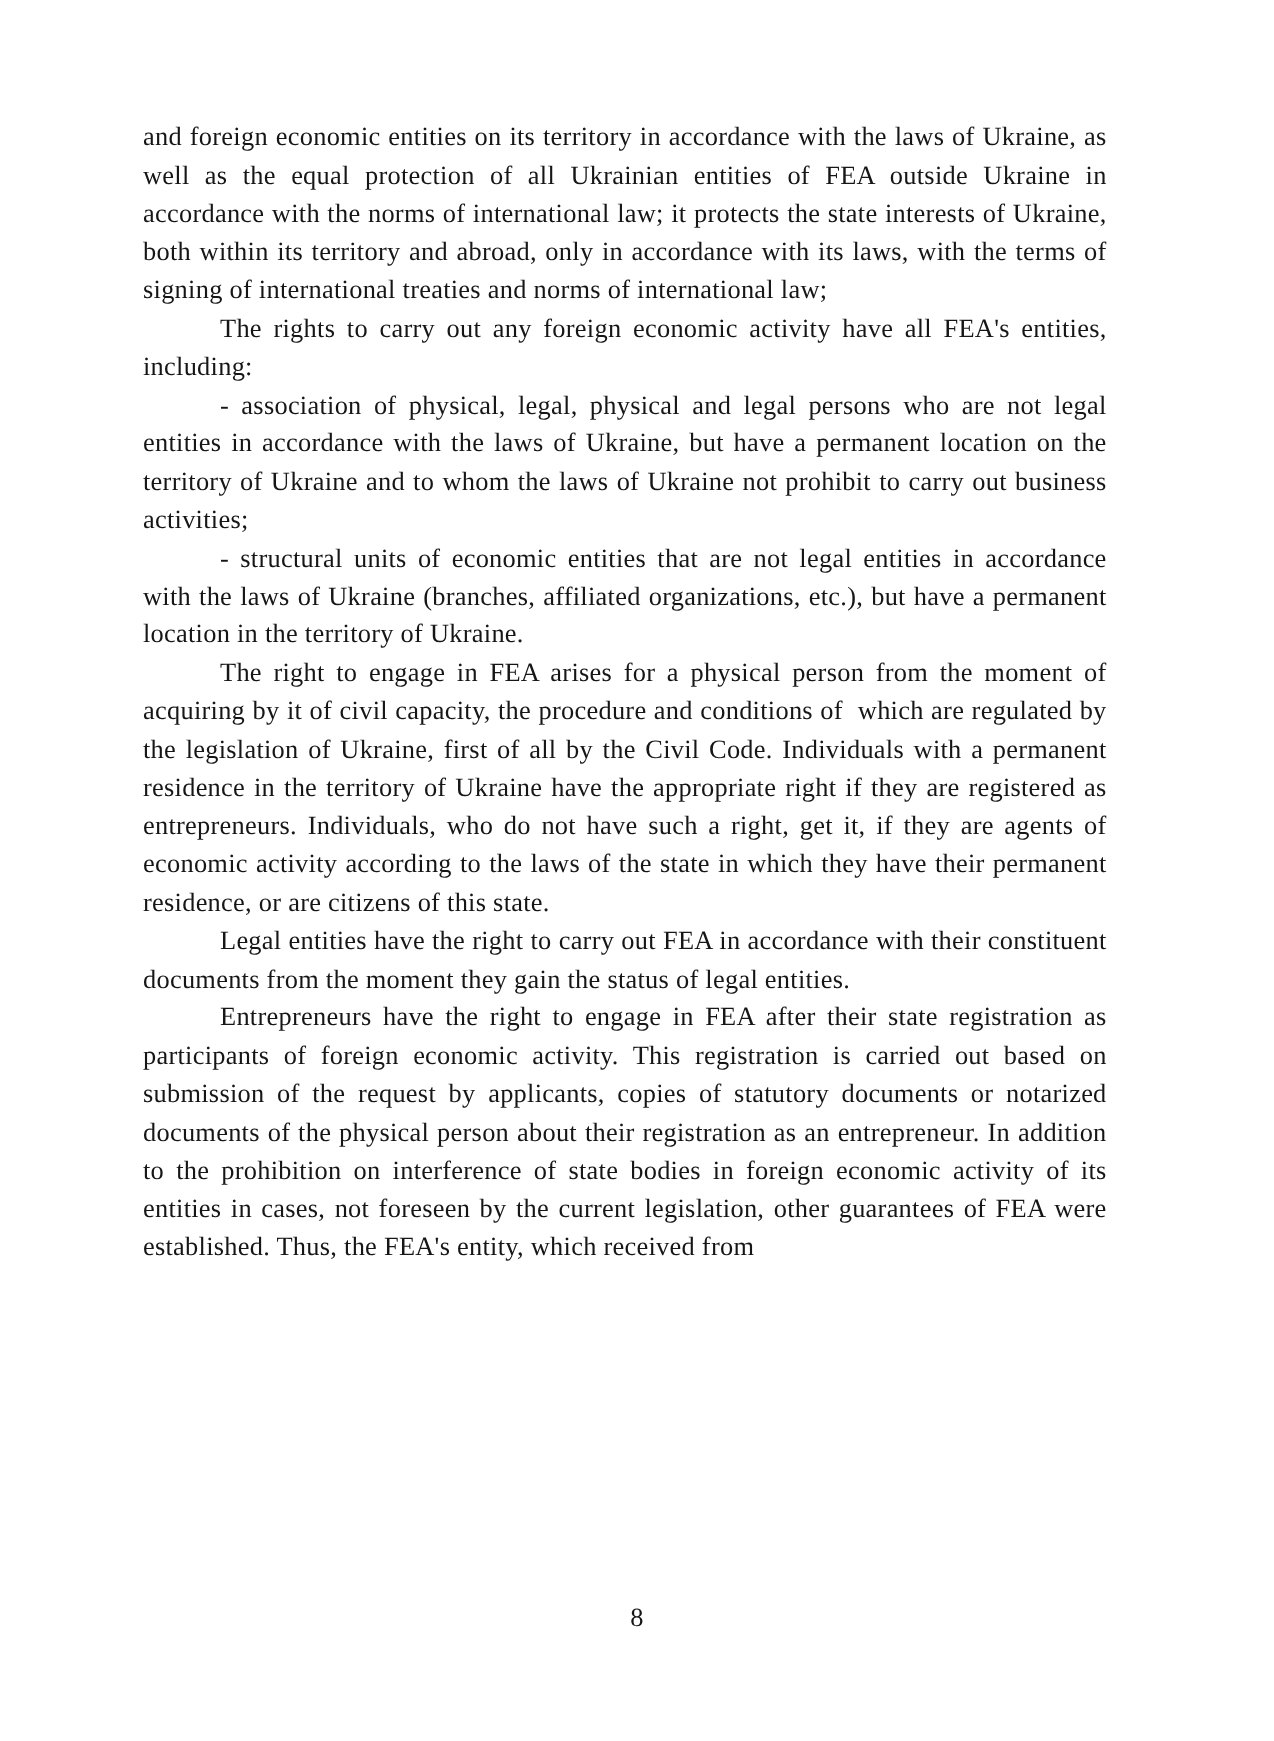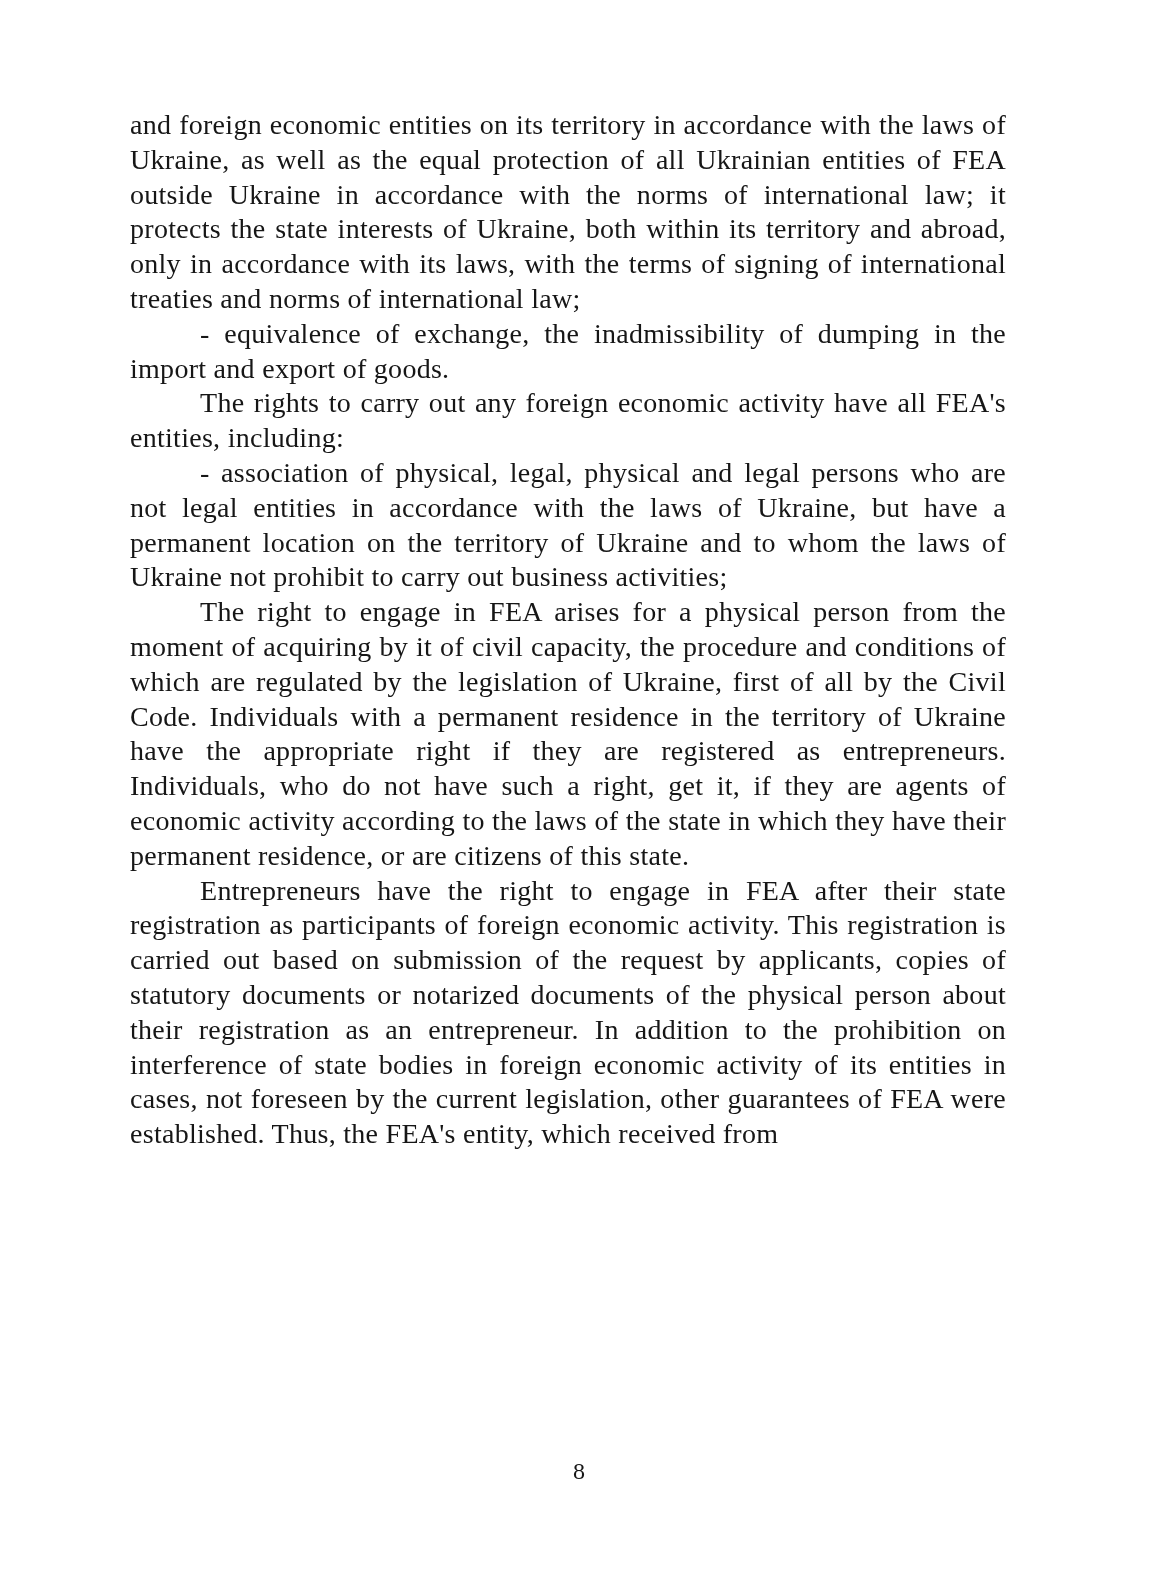--- a/index.html
+++ b/index.html
@@ -25,21 +25,21 @@
   }
   .text-column {
     position: absolute;
     left: 130px;
     top: 108px;
     width: 876px;
   }
   .para {
     margin: 0;
     padding: 0;
-    font-size: 28px;
+    font-size: 24px;
     line-height: 34.8px;
     text-align: justify;
     text-justify: inter-word;
     text-indent: 0;
     white-space: pre-wrap;
     letter-spacing: 0.01em;
   }
   .para.indent {
     text-indent: 70px;
   }
@@ -57,31 +57,32 @@
 </style>
 </head>
 <body>
 
 <div class="page">
 
   <div class="text-column">
 
     <p class="para">and foreign economic entities on its territory in accordance with the laws of Ukraine, as well as the equal protection of all Ukrainian entities of FEA outside Ukraine in accordance with the norms of international law; it protects the state interests of Ukraine, both within its territory and abroad, only in accordance with its laws, with the terms of signing of international treaties and norms of international law;</p>
 
-    <p class="para indent">- equivalence of exchange, the inadmissibility of dumping in the import and export of goods.</p>
 
     <p class="para indent">The rights to carry out any foreign economic activity have all FEA's entities, including:</p>
 
 
 
     <p class="para indent">- association of physical, legal, physical and legal persons who are not legal entities in accordance with the laws of Ukraine, but have a permanent location on the territory of Ukraine and to whom the laws of Ukraine not prohibit to carry out business activities;</p>
 
+    <p class="para indent">- structural units of economic entities that are not legal entities in accordance with the laws of Ukraine (branches, affiliated organizations, etc.), but have a permanent location in the territory of Ukraine.</p>
 
     <p class="para indent">The right to engage in FEA arises for a physical person from the moment of acquiring by it of civil capacity, the procedure and conditions of  which are regulated by the legislation of Ukraine, first of all by the Civil Code. Individuals with a permanent residence in the territory of Ukraine have the appropriate right if they are registered as entrepreneurs. Individuals, who do not have such a right, get it, if they are agents of economic activity according to the laws of the state in which they have their permanent residence, or are citizens of this state.</p>
 
+    <p class="para indent">Legal entities have the right to carry out FEA in accordance with their constituent documents from the moment they gain the status of legal entities.</p>
 
     <p class="para indent">Entrepreneurs have the right to engage in FEA after their state registration as participants of foreign economic activity. This registration is carried out based on submission of the request by applicants, copies of statutory documents or notarized documents of the physical person about their registration as an entrepreneur. In addition to the prohibition on interference of state bodies in foreign economic activity of its entities in cases, not foreseen by the current legislation, other guarantees of FEA were established. Thus, the FEA's entity, which received from</p>
 
   </div>
 
   <div class="page-number">8</div>
 
 </div>
 
 </body></html>

